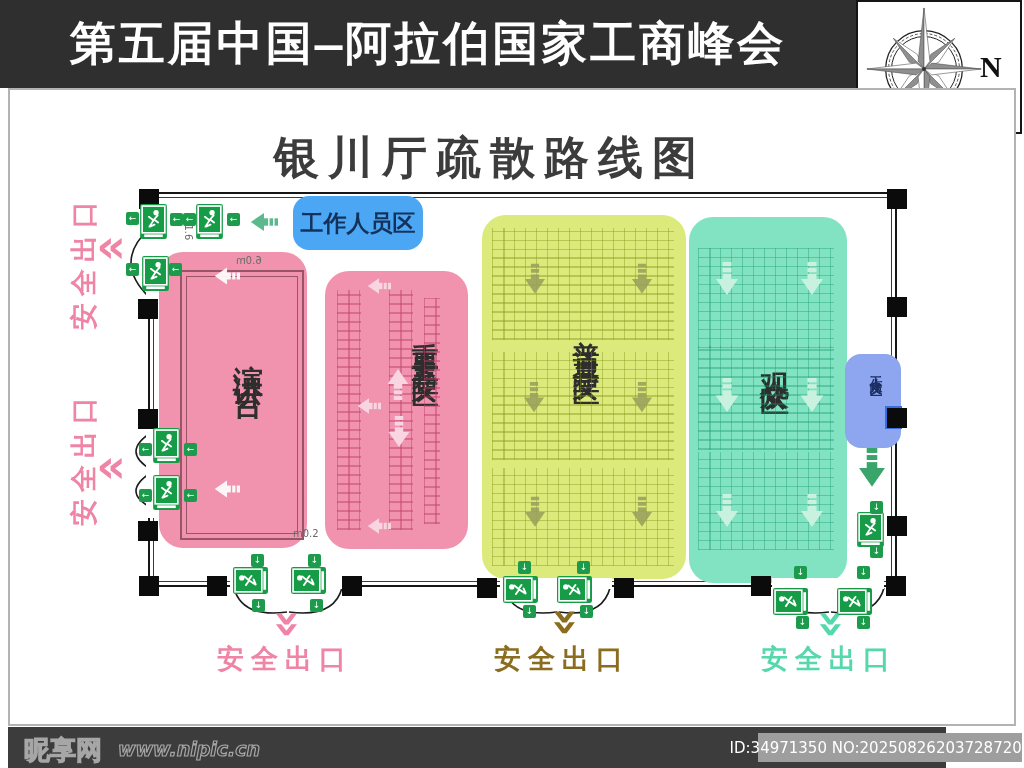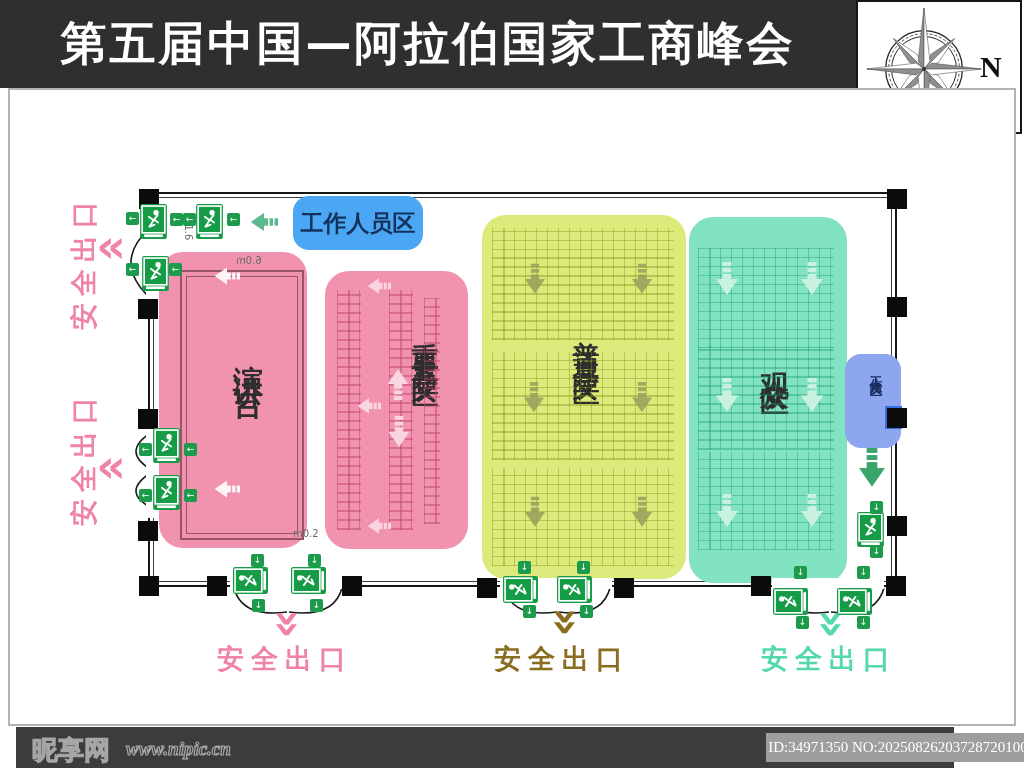--- a/index.html
+++ b/index.html
@@ -2,21 +2,21 @@
 <html><head>
 <meta charset="utf-8">
 <style>
   html,body{margin:0;padding:0;background:#fff;}
   .page{position:relative;width:1024px;height:768px;overflow:hidden;background:#fff;
         font-family:"DejaVu Sans",sans-serif;}
   .abs{position:absolute;}
   
   .header-bar{left:0;top:0;width:856px;height:88px;background:#2f2f2f;display:flex;
               align-items:center;justify-content:center;}
-  .header-title{color:#fff;font-size:46px;font-weight:900;letter-spacing:3px;white-space:nowrap;}
+  .header-title{color:#fff;font-size:46px;font-weight:900;letter-spacing:3px;white-space:nowrap;font-family:Liberation Mono, monospace;}
   .compass-panel{left:856px;top:0;width:166px;height:134px;background:#fff;border:2px solid #151515;box-sizing:border-box;}
   .north-label{left:978px;top:52px;font-family:"Liberation Serif",serif;font-weight:bold;font-size:30px;color:#111;}
   
   .panel{left:8px;top:88px;width:1008px;height:638px;border:2px solid #b3b3b3;box-sizing:border-box;background:#fff;}
   .map-title{left:490px;top:128px;transform:translateX(-50%);font-size:45px;font-weight:900;
              color:#3c3c3c;letter-spacing:9px;white-space:nowrap;}
   
   .wall{left:148px;top:192px;width:749px;height:395px;border:2.5px solid #161616;box-sizing:border-box;}
   .wall-inner{position:absolute;inset:3px;border:1px solid #3a3a3a;}
   .pillar{background:#0b0b0b;}
@@ -35,21 +35,21 @@
   .chev{position:absolute;font-weight:900;line-height:1;transform:translate(-50%,-50%);}
   .chev.down{transform:translate(-50%,-50%) rotate(-90deg);}
   .hexit{position:absolute;transform:translateX(-50%);font-weight:bold;font-size:27px;letter-spacing:7px;white-space:nowrap;}
   .dim{position:absolute;font-size:10px;color:#6a6a6a;white-space:nowrap;}
   .door-marker{background:#3a6ede;}
   .door-marker i{position:absolute;left:5px;width:7px;height:7px;border-radius:50%;background:#fff;}
   
   .legend-swatch{height:21px;width:62px;}
   .legend-label{font-size:21px;color:#1f1f1f;font-weight:bold;letter-spacing:2px;}
   
-  .footer-bar{left:16px;top:727px;width:938px;height:41px;background:#3c3c3c;font-family:Liberation Serif, serif;}
+  .footer-bar{left:8px;top:727px;width:938px;height:41px;background:#3c3c3c;}
   .wm{position:absolute;color:transparent;-webkit-text-stroke:1.2px #a6a6a6;font-weight:900;}
   .id-box{position:absolute;left:750px;top:6px;width:264px;height:29px;background:#9e9e9e;color:#fff;
           font-size:15px;display:flex;align-items:center;justify-content:center;white-space:nowrap;}
 </style>
 </head>
 <body>
 
 <svg width="0" height="0" style="position:absolute">
   <defs>
     <symbol id="block-arrow-sym" viewBox="0 0 24 34">
@@ -96,20 +96,21 @@
           <polygon points="4,64 54,70 62,64" fill="#8f8f8f"></polygon>
         <polygon points="120,64 70,58 62,64" fill="#8f8f8f"></polygon>
           <polygon points="120,64 70,70 62,64" fill="#fff"></polygon>
       </g>
       <circle cx="62" cy="64" r="2" fill="#333"></circle>
     </svg>
     <span class="abs north-label" style="left:122px;top:48px">N</span>
   </div>
 
   <div class="abs panel"></div>
+  <div class="abs map-title">银川厅疏散路线图</div>
 
   <div class="abs" id="plan" style="left:0;top:0;width:1024px;height:768px">
     <div class="abs wall">
         <div class="wall-inner"></div>
       </div>
 
     <svg class="abs" style="left:0;top:0" width="1024" height="768" viewBox="0 0 1024 768">
       <path d="M150 228 Q112 262 150 298 M152 432 Q120 452 152 470 M152 472 Q120 492 152 508
                M234 588 Q242 618 287 612 M342 588 Q334 618 289 612
                M504 588 Q512 618 557 612 M610 588 Q602 618 559 612

